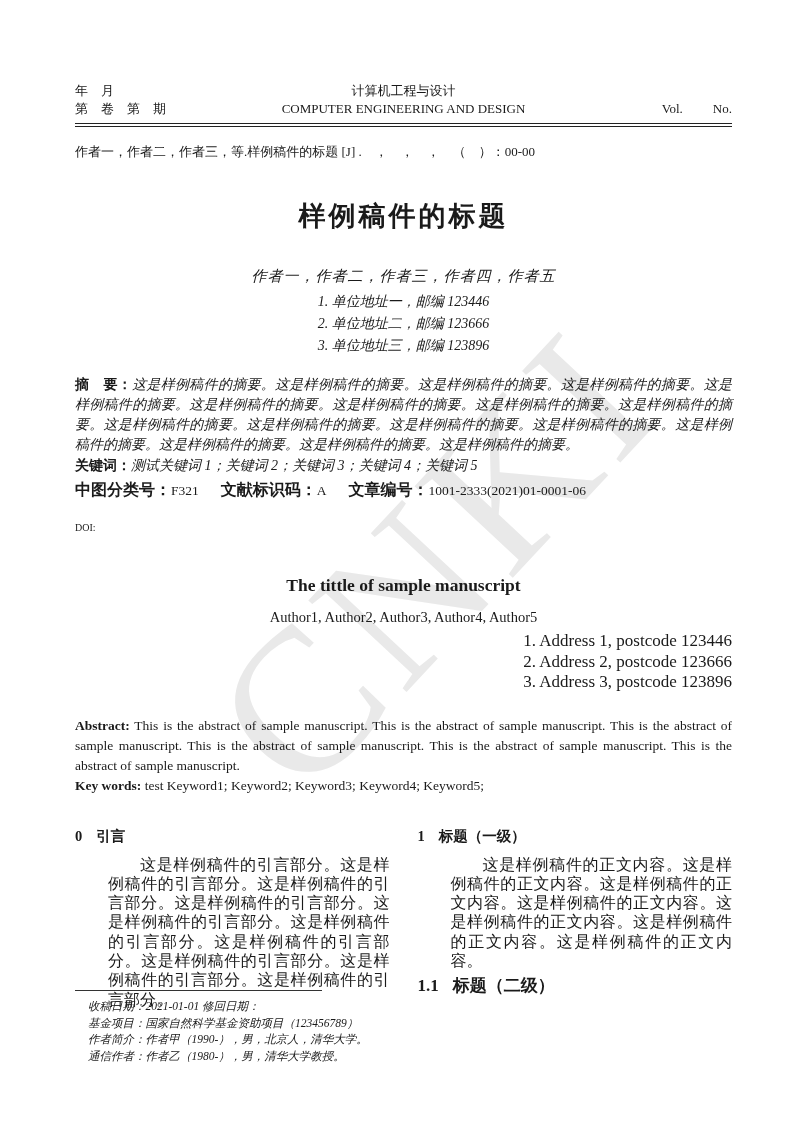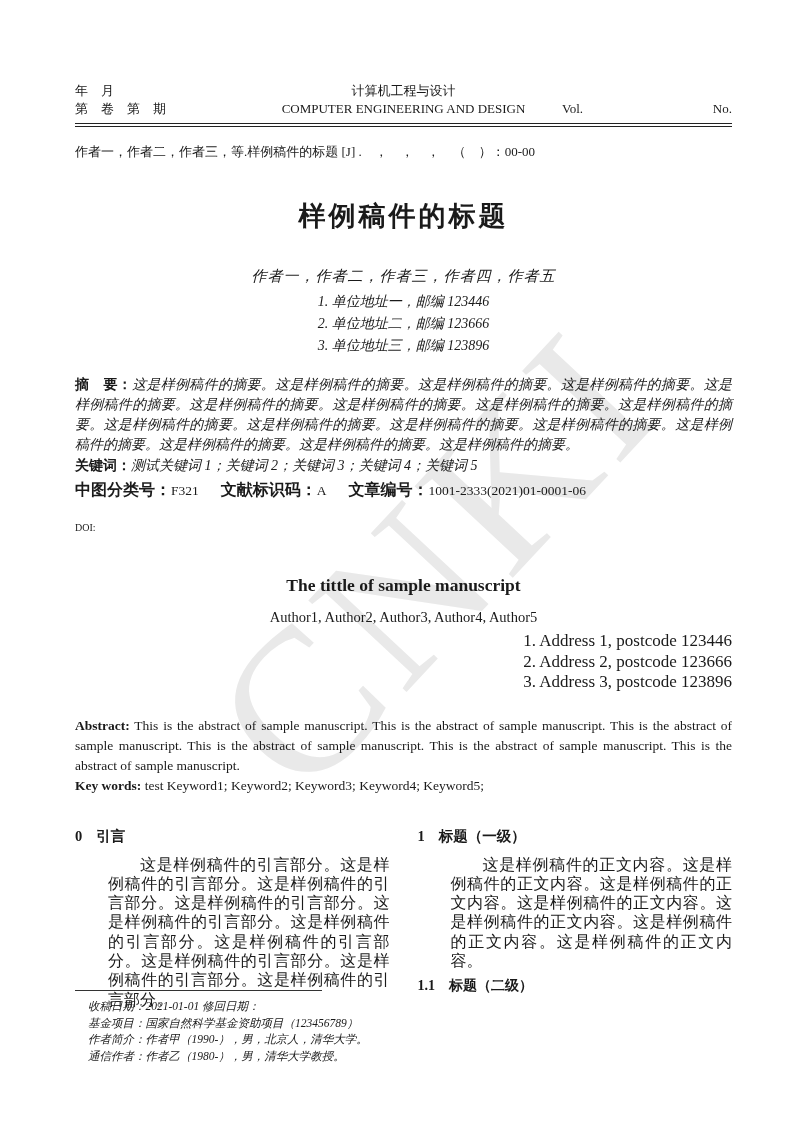--- a/index.html
+++ b/index.html
@@ -22,21 +22,21 @@
     user-select:none;
   }
   .content { position:relative; z-index:1; padding:82px 62px 0 75px; }
 
   
   .jheader { display:grid; grid-template-columns:170px 1fr 170px; font-size:13px; }
   .jheader .row { line-height:18px; }
   .jh-left { text-align:left; }
   .jh-center { text-align:center; }
   .jh-right { text-align:right; }
-  .jh-volno { display:flex; justify-content:space-between; gap:14px; }
+  .jh-volno { display:flex; justify-content:flex-end; gap:30px; }
   .double-rule { margin-top:5px; height:4px; border-top:1.6px solid #222; border-bottom:1.2px solid #222; }
 
   
   .citations { margin-top:12px; font-size:13px; }
   .citations .cite { line-height:25px; }
 
   
   .cn-title {
     margin-top:34px; text-align:center;
     font-family:"Liberation Sans", sans-serif;
@@ -73,21 +73,21 @@
 
   
   .columns { margin-top:31px; display:flex; gap:28px; }
   .col { width:318px; }
   .sec-h1 {
     font-family:"Liberation Sans", sans-serif; font-weight:bold;
     font-size:14.5px; line-height:18px; margin-bottom:10px;
   }
   .sec-h2 {
     font-family:"Liberation Sans", sans-serif; font-weight:bold;
-    font-size:14px; line-height:17px; margin:7px 0 21px;
+    font-size:17px; line-height:17px; margin:7px 0 21px;
   }
   .body-para {
     font-size:16px; line-height:19.3px;
     text-align:justify; text-indent:2em;margin-left:33px;
   }
   .hnum { font-family:"Liberation Serif", serif; margin-right:14px; }
 
   
   .footnotes { position:absolute; left:75px; top:990px; width:345px; z-index:1; }
   .fn-rule { width:247px; border-top:1.2px solid #333; margin-bottom:7px; }

